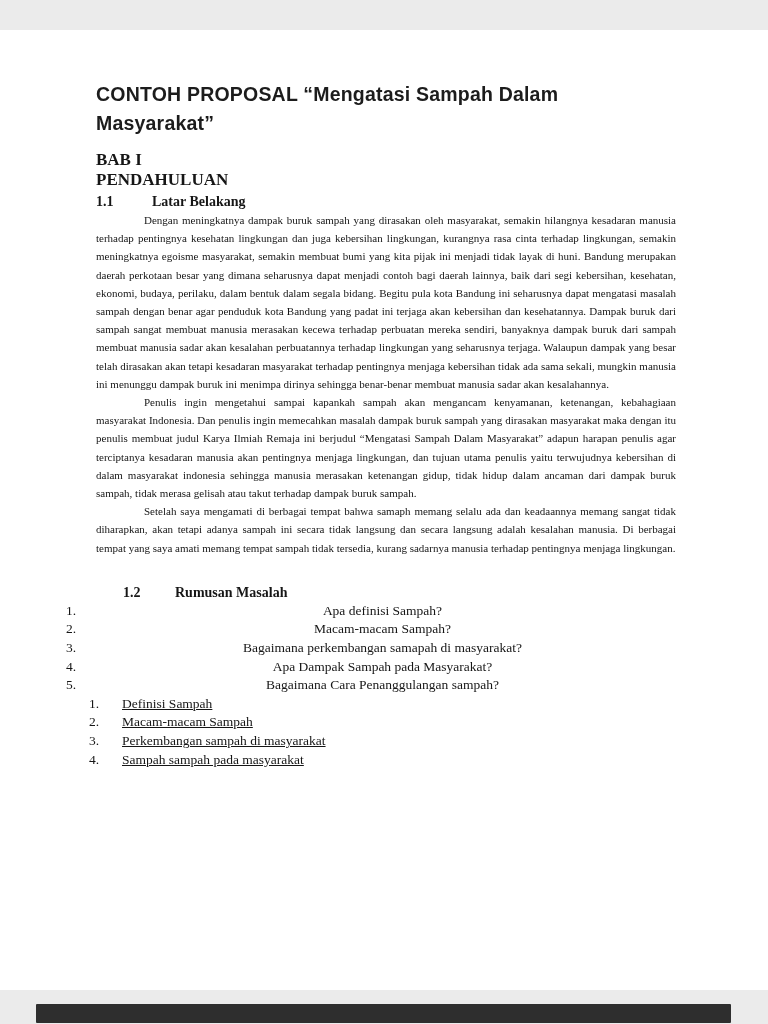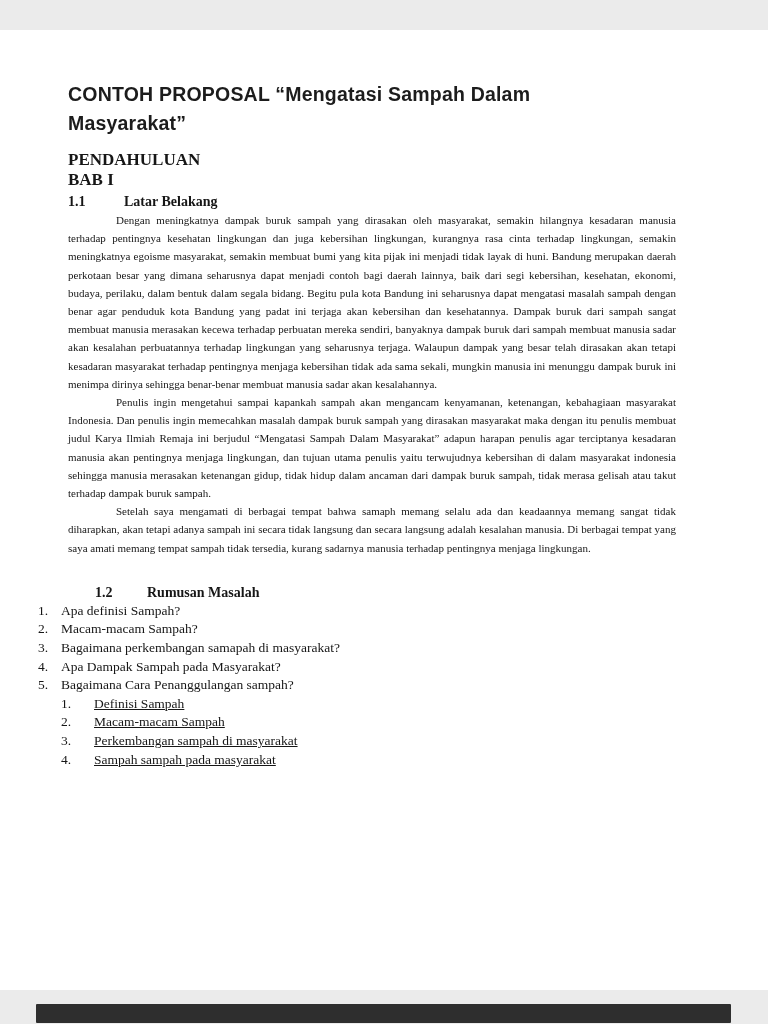--- a/index.html
+++ b/index.html
@@ -17,21 +17,21 @@
   }
   .page {
     position: absolute;
     top: 30px;
     left: 0;
     width: 768px;
     height: 960px;
     background: #ffffff;
   }
   .content {
-    padding: 50px 92px 0 68px;
+    padding: 50px 92px 0 96px;
   }
   .doc-title {
     margin: 0;
     font-family: "Liberation Sans", sans-serif;
     font-weight: bold;
     font-size: 19.5px;
     line-height: 29px;
     max-width: 575px;
     color: #1c1c1c;
     letter-spacing: 0.2px;
@@ -78,21 +78,21 @@
   }
   ol.list li::before {
     content: counter(li) ".";
     position: absolute;
     left: 0;
     top: 0;
   }
   ol.list-a {
     margin-left: -30px;
   }
-  ol.list-a li { padding-left: 23px; }
+  ol.list-a li { padding-left: 23px; text-align: center; }
   ol.list-b {
     margin-left: -7px;
   }
   ol.list-b li { padding-left: 33px; text-decoration: underline; }
   .bottom-bar {
     position: absolute;
     left: 36px;
     right: 37px;
     bottom: 1px;
     height: 19px;
@@ -103,22 +103,22 @@
 </head>
 <body>
 
 <div class="viewport">
   <div class="page">
     <div class="content">
 
       <h1 class="doc-title">CONTOH PROPOSAL “Mengatasi Sampah Dalam Masyarakat”</h1>
 
       <div class="chapter">
+        <div>BAB I</div>
         <div>PENDAHULUAN</div>
-        <div>BAB I</div>
       </div>
 
       <div class="h-section h-11">
         <span class="sec-num">1.1</span><span>Latar Belakang</span>
       </div>
 
       <p class="para">Dengan meningkatnya dampak buruk sampah yang dirasakan oleh masyarakat, semakin hilangnya kesadaran manusia terhadap pentingnya kesehatan lingkungan dan juga kebersihan lingkungan, kurangnya rasa cinta terhadap lingkungan, semakin meningkatnya egoisme masyarakat, semakin membuat bumi yang kita pijak ini menjadi tidak layak di huni. Bandung merupakan daerah perkotaan besar yang dimana seharusnya dapat menjadi contoh bagi daerah lainnya, baik dari segi kebersihan, kesehatan, ekonomi, budaya, perilaku, dalam bentuk dalam segala bidang. Begitu pula kota Bandung ini seharusnya dapat mengatasi masalah sampah dengan benar agar penduduk kota Bandung yang padat ini terjaga akan kebersihan dan kesehatannya. Dampak buruk dari sampah sangat membuat manusia merasakan kecewa terhadap perbuatan mereka sendiri, banyaknya dampak buruk dari sampah membuat manusia sadar akan kesalahan perbuatannya terhadap lingkungan yang seharusnya terjaga. Walaupun dampak yang besar telah dirasakan akan tetapi kesadaran masyarakat terhadap pentingnya menjaga kebersihan tidak ada sama sekali, mungkin manusia ini menunggu dampak buruk ini menimpa dirinya sehingga benar-benar membuat manusia sadar akan kesalahannya.</p>
       <p class="para">Penulis ingin mengetahui sampai kapankah sampah akan mengancam kenyamanan, ketenangan, kebahagiaan masyarakat Indonesia. Dan penulis ingin memecahkan masalah dampak buruk sampah yang dirasakan masyarakat maka dengan itu penulis membuat judul Karya Ilmiah Remaja ini berjudul “Mengatasi Sampah Dalam Masyarakat” adapun harapan penulis agar terciptanya kesadaran manusia akan pentingnya menjaga lingkungan, dan tujuan utama penulis yaitu terwujudnya kebersihan di dalam masyarakat indonesia sehingga manusia merasakan ketenangan gidup, tidak hidup dalam ancaman dari dampak buruk sampah, tidak merasa gelisah atau takut terhadap dampak buruk sampah.</p>
       <p class="para">Setelah saya mengamati di berbagai tempat bahwa samaph memang selalu ada dan keadaannya memang sangat tidak diharapkan, akan tetapi adanya sampah ini secara tidak langsung dan secara langsung adalah kesalahan manusia. Di berbagai tempat yang saya amati memang tempat sampah tidak tersedia, kurang sadarnya manusia terhadap pentingnya menjaga lingkungan.</p>
 

